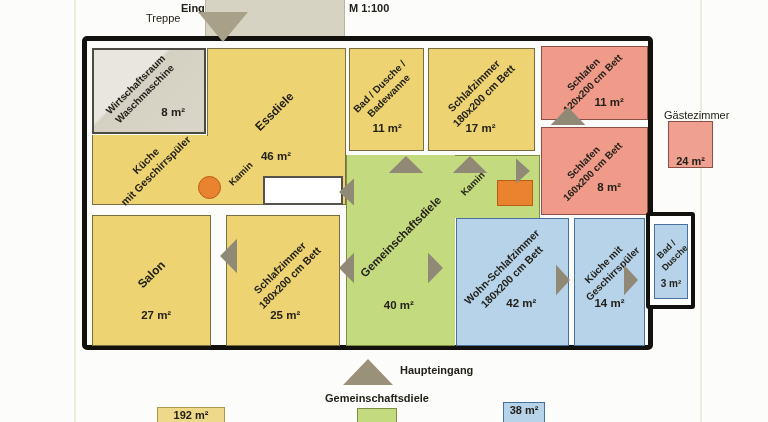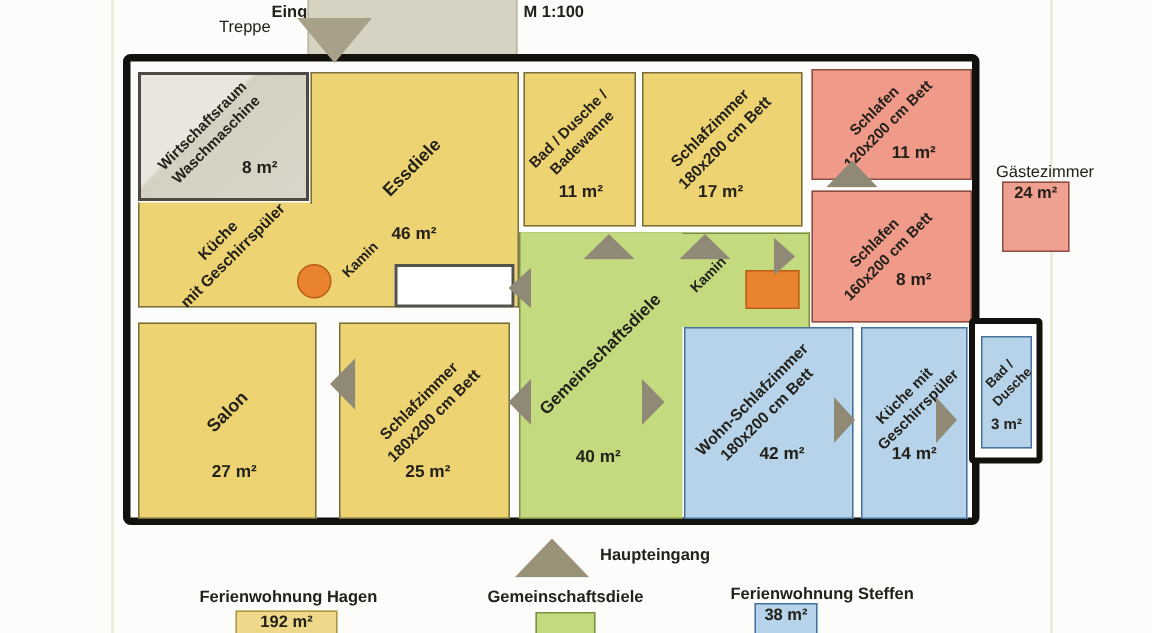--- a/index.html
+++ b/index.html
@@ -164,44 +164,42 @@
   <div class="room blue" style="left:654px;top:224px;width:34px;height:75px;z-index:8;border-width:1px">
     <div class="rlabel" style="left:50%;top:40%;font-size:9px">
       <span>Bad /</span>
       <span>Dusche</span>
     </div>
     <div class="area" style="left:50%;top:72%;font-size:10px">3 m²</div>
   </div>
 
   <div class="txt" style="left:664px;top:109px">Gästezimmer</div>
   <div class="legend-box" style="left:668px;top:121px;width:45px;height:47px;background:#f0a090;
-       border:1.5px solid #8a5046;align-items:flex-start">
+       border:1.5px solid #8a5046;align-items:flex-end">
     <span>24 m²</span>
   </div>
 
   <div class="tri tri-left" style="left:220px;top:238px;width:17px;height:36px"></div>
   <div class="tri tri-up" style="left:388px;top:156px;width:36px;height:17px"></div>
   <div class="tri tri-up" style="left:452px;top:156px;width:36px;height:17px"></div>
   <div class="tri tri-left" style="left:339px;top:178px;width:15px;height:28px"></div>
   <div class="tri tri-left" style="left:339px;top:252px;width:15px;height:32px"></div>
   <div class="tri tri-right" style="left:428px;top:252px;width:15px;height:32px"></div>
   <div class="tri tri-right" style="left:516px;top:158px;width:14px;height:26px"></div>
   <div class="tri tri-up" style="left:550px;top:107px;width:36px;height:18px"></div>
   <div class="tri tri-right" style="left:556px;top:264px;width:14px;height:32px"></div>
   <div class="tri tri-right" style="left:624px;top:264px;width:14px;height:32px"></div>
 
   <div class="tri tri-up" style="left:342px;top:359px;width:52px;height:26px;background:#9a9278"></div>
   <div class="txt semibold" style="left:400px;top:364px">Haupteingang</div>
 
-  <div class="txt semibold" style="left:133px;top:392px">Ferienwohnung Hagen</div>
   <div class="legend-box" style="left:157px;top:407px;width:68px;height:18px;background:#eed98a;border:1px solid #ab9848">
     <span>192 m²</span>
   </div>
 
   <div class="txt semibold" style="left:325px;top:392px">Gemeinschaftsdiele</div>
   <div class="legend-box" style="left:357px;top:408px;width:40px;height:16px;background:#c4da7e;border:1px solid #7d8d45"></div>
 
-  <div class="txt semibold" style="left:487px;top:390px">Ferienwohnung Steffen</div>
   <div class="legend-box" style="left:503px;top:402px;width:42px;height:22px;background:#b6d3e9;border:1px solid #46729c">
     <span>38 m²</span>
   </div>
 
 </div>
 
 </body></html>

